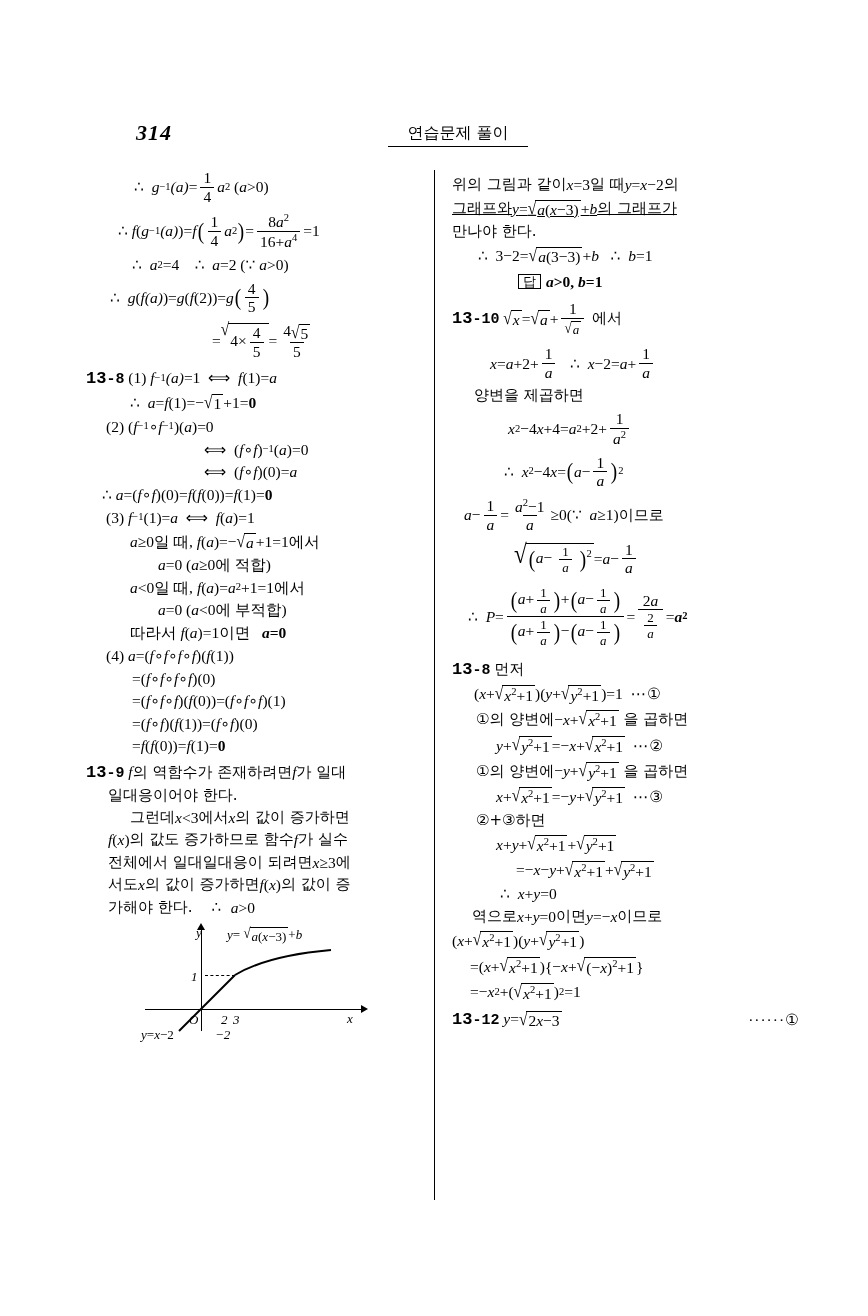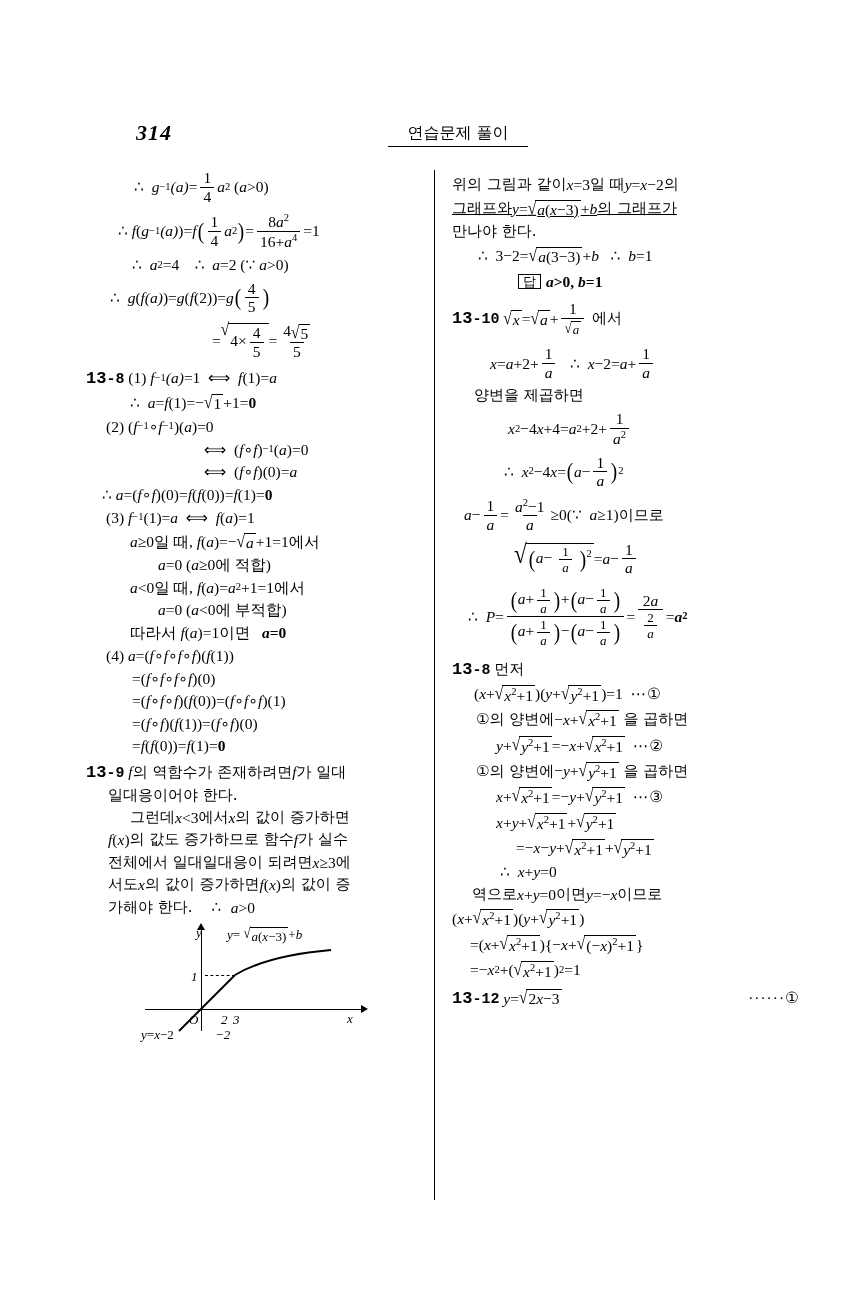--- a/index.html
+++ b/index.html
@@ -757,20 +757,23 @@
           <span>=−</span>
           <span class="mi">y</span>
           <span>+</span>
         <span class="sqrt">
             <span class="rad">√</span>
             <span class="body"><span class="mi">y</span><sup>2</sup>+1</span>
           </span>
           <span>&nbsp;&nbsp;</span>
           <span class="dots">⋯③</span>
       </div>
+      <div class="row ln" style="margin-top:7px;padding-left:24px;">
+        <span class="ko">②+③하면</span>
+      </div>
       <div class="row ln" style="margin-top:7px;padding-left:44px;">
         <span class="mi">x</span>
           <span>+</span>
           <span class="mi">y</span>
           <span>+</span>
         <span class="sqrt">
             <span class="rad">√</span>
             <span class="body"><span class="mi">x</span><sup>2</sup>+1</span>
           </span>
           <span>+</span>
@@ -858,21 +861,21 @@
             <span class="body"><span class="mi">x</span><sup>2</sup>+1</span>
           </span>
           <span>)</span>
           <sup>2</sup>
           <span>=1</span>
       </div>
     </div>
 
     <div class="blk" style="margin-top:10px;">
       <div class="row ln" style="justify-content:space-between;">
-        <span style="display:flex;align-items:flex-end;">
+        <span style="display:flex;align-items:flex-start;">
           <span class="qnum">
             <span>13</span><span class="sm">-</span><span class="sm">12</span>
           </span>
           <span>&nbsp;</span>
             <span class="mi">y</span>
             <span>=</span>
           <span class="sqrt">
               <span class="rad">√</span>
               <span class="body">2<span class="mi">x</span>−3</span>
             </span>

